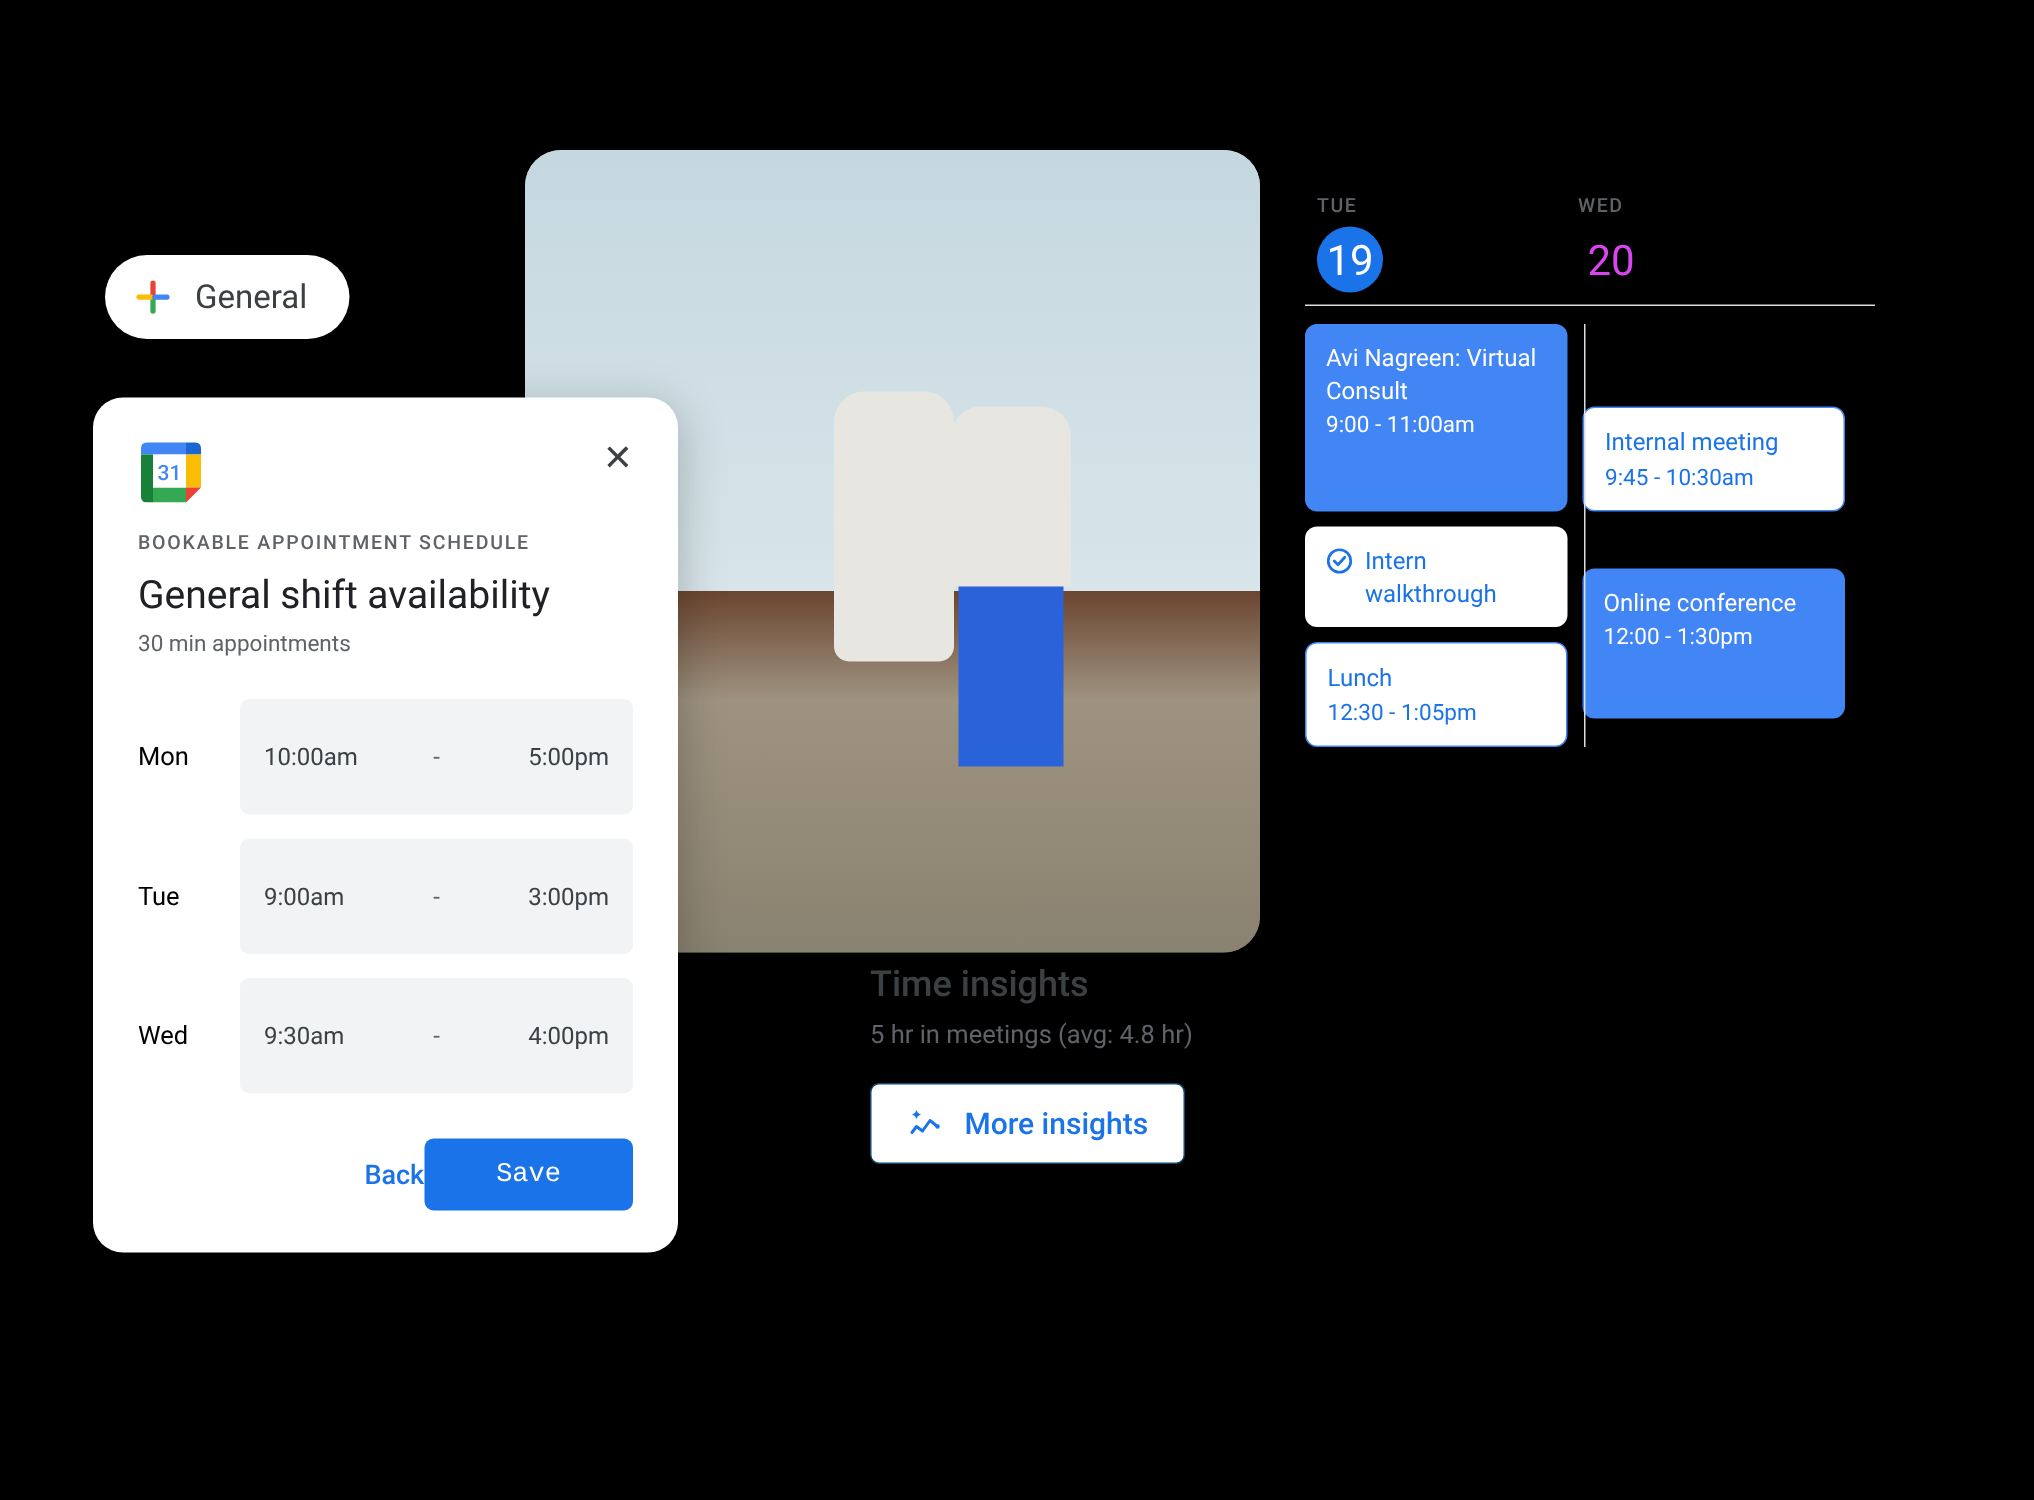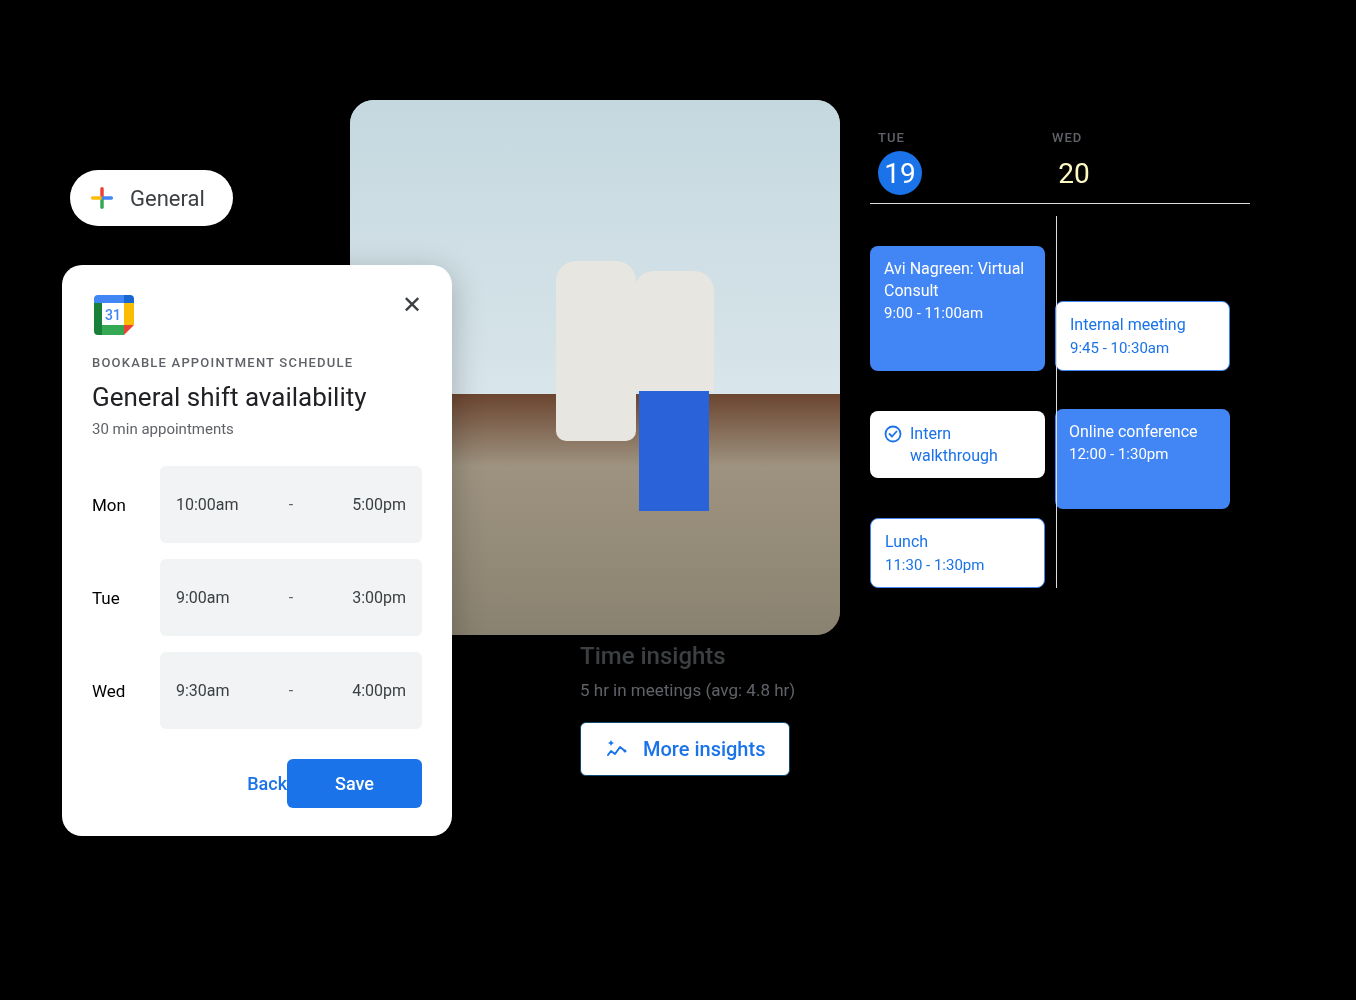--- a/index.html
+++ b/index.html
@@ -200,20 +200,21 @@
     }
     .save-btn {
       background: #1a73e8;
       color: #fff;
       font-size: 18px;
       font-weight: 500;
       border: none;
       border-radius: 6px;
       padding: 14px 48px;
       cursor: pointer;
+      font-family: Liberation Mono, monospace;
     }
     .calendar-view {
       position: absolute;
       left: 870px;
       top: 130px;
       width: 380px;
       z-index: 2;
     }
     .cal-days {
       display: flex;
@@ -228,21 +229,21 @@
       gap: 6px;
     }
     .day-abbr {
       font-size: 13px;
       letter-spacing: 1px;
       color: #5f6368;
       font-weight: 500;
     }
     .day-num {
       font-size: 28px;
-      color: #fef9c3;
+      color: #d946ef;
       width: 44px;
       height: 44px;
       display: flex;
       align-items: center;
       justify-content: center;
       border-radius: 50%;
     }
     .day-num.active {
       background: #1a73e8;
       color: #fff;
@@ -271,21 +272,20 @@
       gap: 10px;
     }
     .cal-col.right {
       padding-top: 55px;
     }
     .event {
       border-radius: 8px;
       padding: 12px 14px;
       font-size: 16px;
       line-height: 1.35;
-      margin-top: 30px;
     }
     .event.solid {
       background: #4285f4;
       color: #fff;
     }
     .event.hollow {
       background: #fff;
       border: 1.5px solid #4285f4;
       color: #1a73e8;
     }
@@ -446,21 +446,21 @@
         <span class="check-circle">
           <svg width="18" height="18" viewBox="0 0 18 18">
             <circle cx="9" cy="9" r="7.5" fill="none" stroke="#1a73e8" stroke-width="1.8"></circle>
             <path d="M5.5 9 L8 11.5 L12.5 6.5" fill="none" stroke="#1a73e8" stroke-width="1.8" stroke-linecap="round" stroke-linejoin="round"></path>
           </svg>
         </span>
         <span>Intern walkthrough</span>
       </div>
       <div class="event hollow">
         <div>Lunch</div>
-        <div class="event-time">11:30 - 1:30pm</div>
+        <div class="event-time">12:30 - 1:05pm</div>
       </div>
     </div>
     <div class="cal-col right">
       <div class="event hollow">
         <div>Internal meeting</div>
         <div class="event-time">9:45 - 10:30am</div>
       </div>
       <div class="event solid" style="margin-top:28px;min-height:100px">
         <div>Online conference</div>
         <div class="event-time">12:00 - 1:30pm</div>

